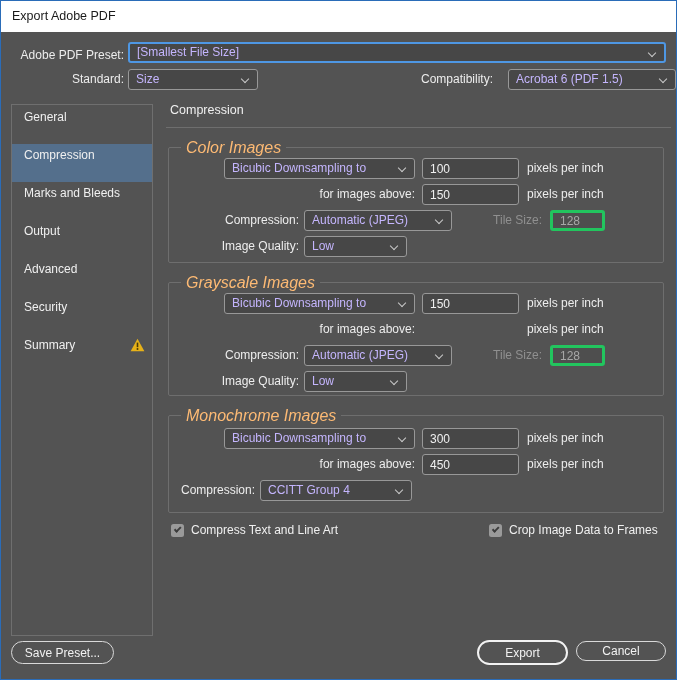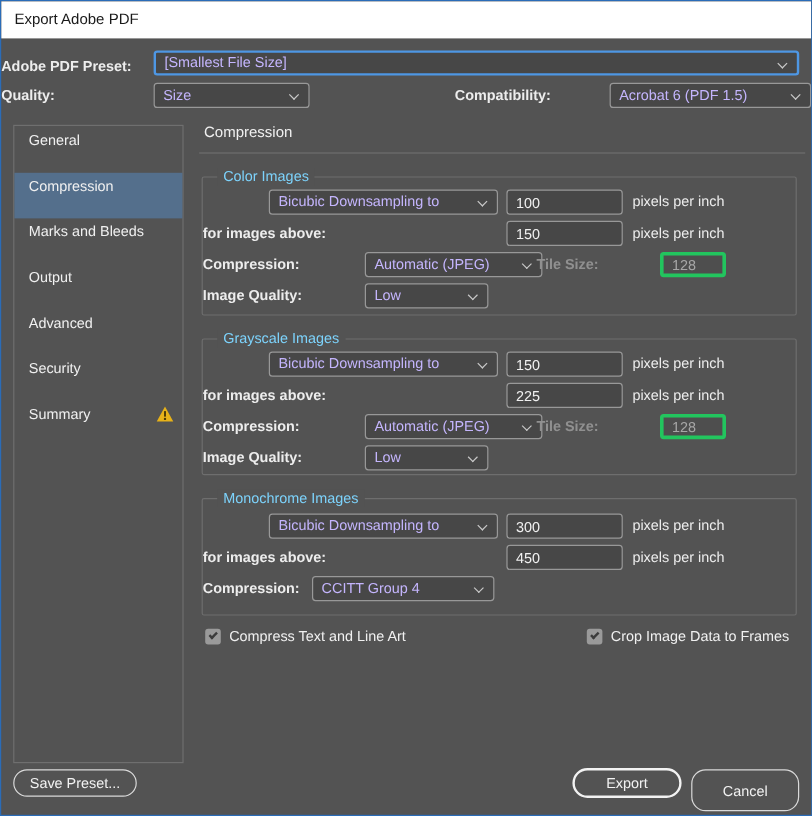--- a/index.html
+++ b/index.html
@@ -13,21 +13,21 @@
     overflow:hidden;
   }
   .titlebar {
     position:absolute; left:0; top:0; width:675px; height:31px;
     background:#ffffff; color:#1a1a1a;
     line-height:31px; padding-left:11px;
     font-size:12.5px; font-weight:500;
   }
 
   .label { position:absolute; height:21px; line-height:21px; color:#ededed; }
-  .r { text-align:left;font-weight:bold; }
+  .r { text-align:right; }
 
   .dd {
     position:absolute; height:21px; line-height:19px;
     background:#474747; border:1px solid #989898; border-radius:3px;
     padding-left:7px; color:#c4b5fd; cursor:default;
   }
   .dd .chev {
     position:absolute; right:9px; top:6px; width:6px; height:6px;
     border-right:1.5px solid #c9c9c9; border-bottom:1.5px solid #c9c9c9;
     transform:rotate(45deg);
@@ -57,21 +57,21 @@
 
   .main-heading { position:absolute; left:169px; top:102px; font-size:12.5px; color:#f0f0f0; }
   .sep { position:absolute; left:165px; top:126px; width:505px; height:1px; background:#6e6e6e; }
 
   .group {
     position:absolute; left:167px; width:496px;
     border:1px solid #6e6e6e; border-radius:2px;
   }
   .group .legend {
     position:absolute; top:-8px; left:12px; background:#535353;
-    padding:0 5px; font-size:12px; color:#7dd3fc; line-height:15px;
+    padding:0 5px; font-size:16px; color:#fdba74; line-height:15px;font-style:italic;
   }
   .row { position:absolute; left:0; width:100%; height:21px; }
 
   .dis-label { color:#909090; }
 
   .cb-wrap { position:absolute; display:flex; align-items:center; gap:7px; height:16px; }
   .cb {
     width:13px; height:13px; background:#9a9a9a; border-radius:2.5px;
     position:relative; flex:0 0 13px;
   }
@@ -95,21 +95,21 @@
 <div class="dialog">
 
   <div class="titlebar">Export Adobe PDF</div>
 
   <div class="label r" style="left:0;top:44px;width:123px;">Adobe PDF Preset:</div>
   <div class="dd focus" style="left:127px;top:41px;width:538px;">
     <span>[Smallest File Size]</span>
     <span class="chev"></span>
   </div>
 
-  <div class="label r" style="left:0;top:68px;width:123px;">Quality:</div>
+  <div class="label r" style="left:0;top:68px;width:123px;">Standard:</div>
   <div class="dd" style="left:127px;top:68px;width:130px;">
     <span>Size</span>
     <span class="chev"></span>
   </div>
 
   <div class="label r" style="left:378px;top:68px;width:114px;">Compatibility:</div>
   <div class="dd" style="left:497px;top:68px;width:168px;margin-left:10px;">
     <span>Acrobat 6 (PDF 1.5)</span>
     <span class="chev"></span>
   </div>
@@ -172,21 +172,20 @@
     <div class="row" style="top:10px;">
       <div class="dd" style="left:55px;width:191px;">
         <span>Bicubic Downsampling to</span>
         <span class="chev"></span>
       </div>
       <input class="tin" style="left: 253px;" value="150">
       <div class="label" style="left:358px;">pixels per inch</div>
     </div>
     <div class="row" style="top:36px;">
       <div class="label r" style="left:0;width:246px;">for images above:</div>
-      <input class="tin" style="left: 253px;" value="225">
       <div class="label" style="left:358px;">pixels per inch</div>
     </div>
     <div class="row" style="top:62px;">
       <div class="label r" style="left:0;width:130px;">Compression:</div>
       <div class="dd" style="left:135px;width:148px;">
         <span>Automatic (JPEG)</span>
         <span class="chev"></span>
       </div>
       <div class="label r dis-label" style="left:278px;width:95px;">Tile Size:</div>
       <input class="tin disabled" style="left: 381px; width: 55px;" disabled="" value="128">
@@ -232,15 +231,15 @@
   </div>
   <div class="cb-wrap" style="left:488px;top:521px;">
     <span class="cb">
         <span class="tick"></span>
       </span>
     <span>Crop Image Data to Frames</span>
   </div>
 
   <button class="pill" style="left:10px;top:640px;width:103px;height:23px;">Save Preset...</button>
   <button class="pill primary" style="left:476px;top:639px;width:91px;height:25px;">Export</button>
-  <button class="pill" style="left:575px;top:640px;width:90px;height:35px;">Cancel</button>
+  <button class="pill" style="left:575px;top:640px;width:90px;height:20px;">Cancel</button>
 
 </div>
 
 </body></html>

